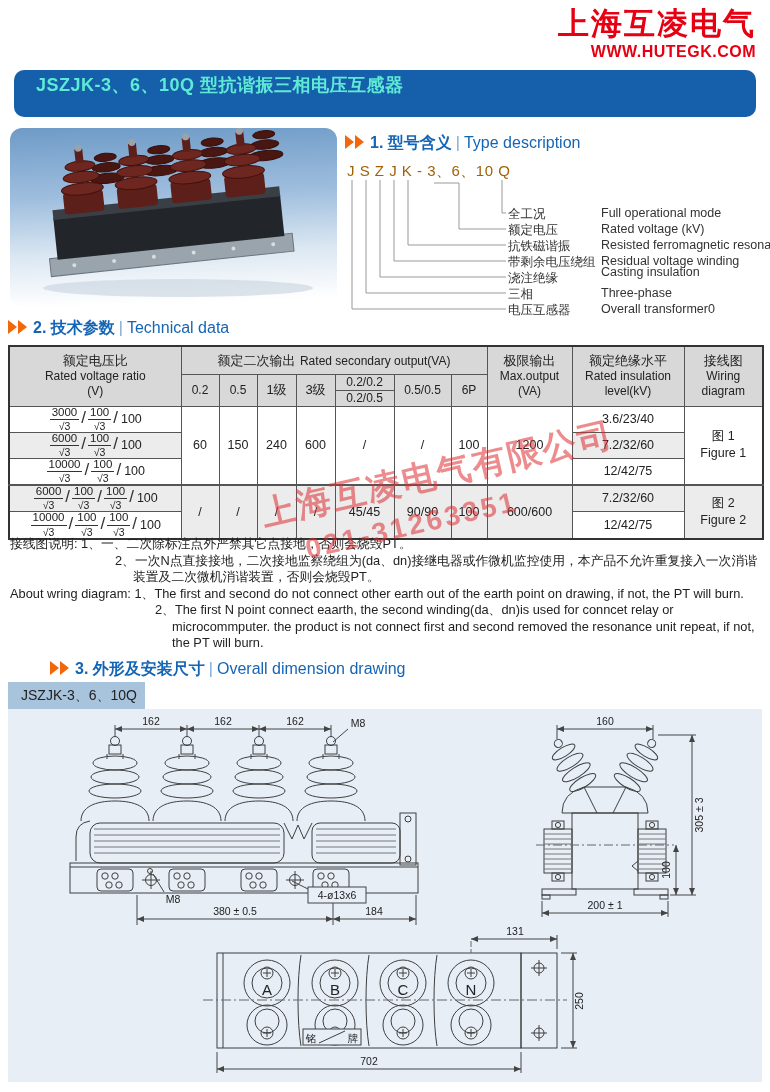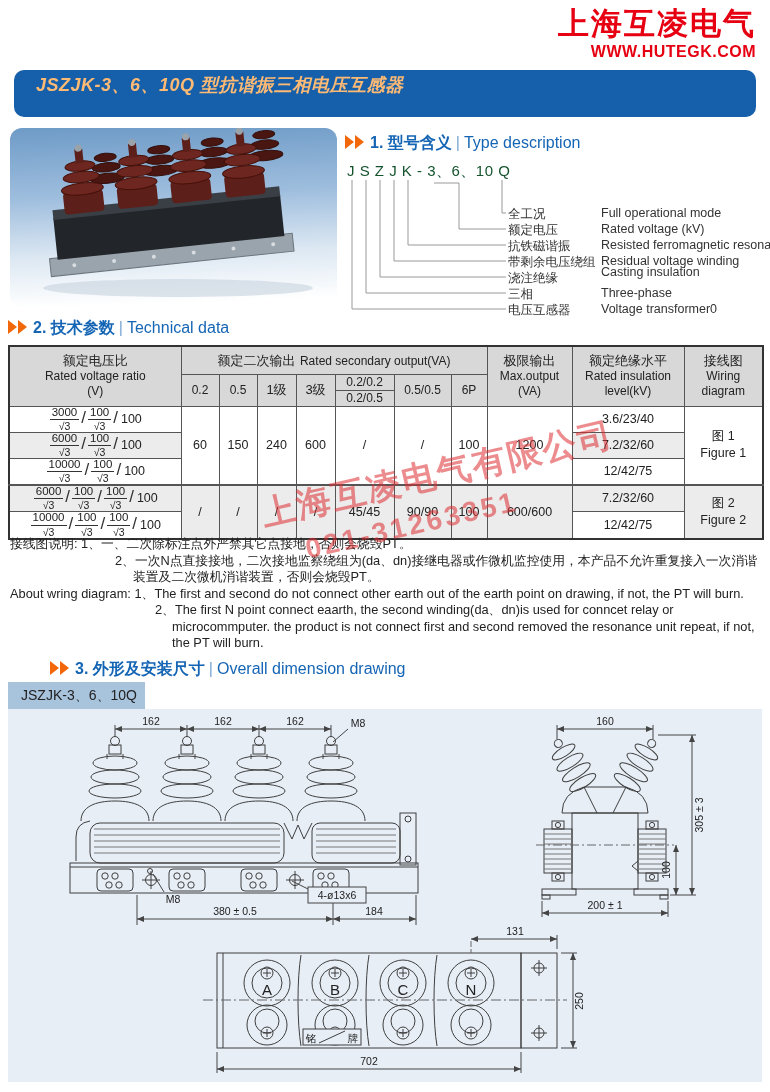--- a/index.html
+++ b/index.html
@@ -5,38 +5,38 @@
   html,body{margin:0;padding:0;background:#fff;}
   body{font-family:"Liberation Sans","DejaVu Sans",sans-serif;color:#222;}
   #page{position:relative;width:770px;height:1092px;background:#fff;overflow:hidden;}
 
   
   .logo-wrap{position:absolute;top:6px;right:14px;text-align:right;}
   .logo{font-size:31px;font-weight:900;color:#e60012;letter-spacing:2px;line-height:36px;}
   .website{font-size:16px;font-weight:bold;color:#e60012;letter-spacing:.5px;line-height:20px;}
 
   
-  .titlebar{position:absolute;left:14px;top:70px;width:742px;height:47px;background:#1660ab;border-radius:10px;color:#fdba74;box-sizing:border-box;padding:4px 0 0 22px;font-style:italic;}
+  .titlebar{position:absolute;left:14px;top:70px;width:742px;height:47px;background:#1660ab;border-radius:10px;color:#5eead4;box-sizing:border-box;padding:4px 0 0 22px;}
   .titlebar .zh{font-size:18px;font-weight:bold;line-height:23px;letter-spacing:.5px;}
   .titlebar .en{font-size:15.5px;line-height:19px;}
 
   
   .photo{position:absolute;left:10px;top:128px;width:327px;height:179px;border-radius:12px;
     background:linear-gradient(178deg,#6e9bc7 0%,#9fbede 38%,#dbe7f2 68%,#ffffff 95%);}
 
   
   .sec-head{position:absolute;font-size:16px;color:#1565b5;white-space:nowrap;}
   .tri{display:inline-block;width:0;height:0;border-left:9px solid #f2670a;border-top:7px solid transparent;border-bottom:7px solid transparent;margin-right:1px;vertical-align:-1px;}
   .sh-no{font-weight:bold;margin-left:5px;}
   .sh-zh{font-weight:bold;}
   .sh-sep{color:#7aa7d4;margin:0 4px;}
   .sh-en{font-weight:normal;}
 
   
-  .model-code{position:absolute;left:347px;top:162px;font-size:15px;color:#14532d;letter-spacing:.5px;white-space:nowrap;}
+  .model-code{position:absolute;left:347px;top:162px;font-size:15px;color:#a16207;letter-spacing:.5px;white-space:nowrap;}
   .s1-label-zh{position:absolute;left:508px;width:95px;font-size:12.5px;color:#333;white-space:nowrap;}
   .s1-label-en{position:absolute;left:601px;font-size:12.5px;color:#333;white-space:nowrap;}
   .s1-lines{position:absolute;left:340px;top:172px;}
 
   
   .tech-table{position:absolute;left:8px;top:345px;border-collapse:collapse;table-layout:fixed;background:#fff;border:2px solid #333;}
   .tech-table th,.tech-table td{border:1px solid #555;padding:0;text-align:center;vertical-align:middle;overflow:hidden;}
   .tech-table th{background:#d8d8d8;font-weight:normal;}
   .th-zh{font-size:13px;line-height:16px;}
   .th-en{font-size:12px;line-height:15px;}
@@ -183,21 +183,21 @@
   <div class="s1-label-en" style="top:222px;">Rated voltage (kV)</div>
   <div class="s1-label-zh" style="top:238px;">抗铁磁谐振</div>
   <div class="s1-label-en" style="top:238px;">Resisted ferromagnetic resonance</div>
   <div class="s1-label-zh" style="top:254px;">带剩余电压绕组</div>
   <div class="s1-label-en" style="top:254px;">Residual voltage winding</div>
   <div class="s1-label-zh" style="top:270px;">浇注绝缘</div>
   <div class="s1-label-en" style="top:265px;">Casting insulation</div>
   <div class="s1-label-zh" style="top:286px;">三相</div>
   <div class="s1-label-en" style="top:286px;">Three-phase</div>
   <div class="s1-label-zh" style="top:302px;">电压互感器</div>
-  <div class="s1-label-en" style="top:302px;">Voltage transformer0</div>
+  <div class="s1-label-en" style="top:302px;">Overall transformer0</div>
 
   <div class="sec-head" style="left:8px;top:318px;">
     <span class="tri"></span><span class="tri"></span><span class="sh-no">2.</span>
     <span class="sh-zh">技术参数</span><span class="sh-sep">|</span><span class="sh-en">Technical data</span>
   </div>
 
   <table class="tech-table">
     <colgroup>
       <col style="width:172px">
         <col style="width:38px">

